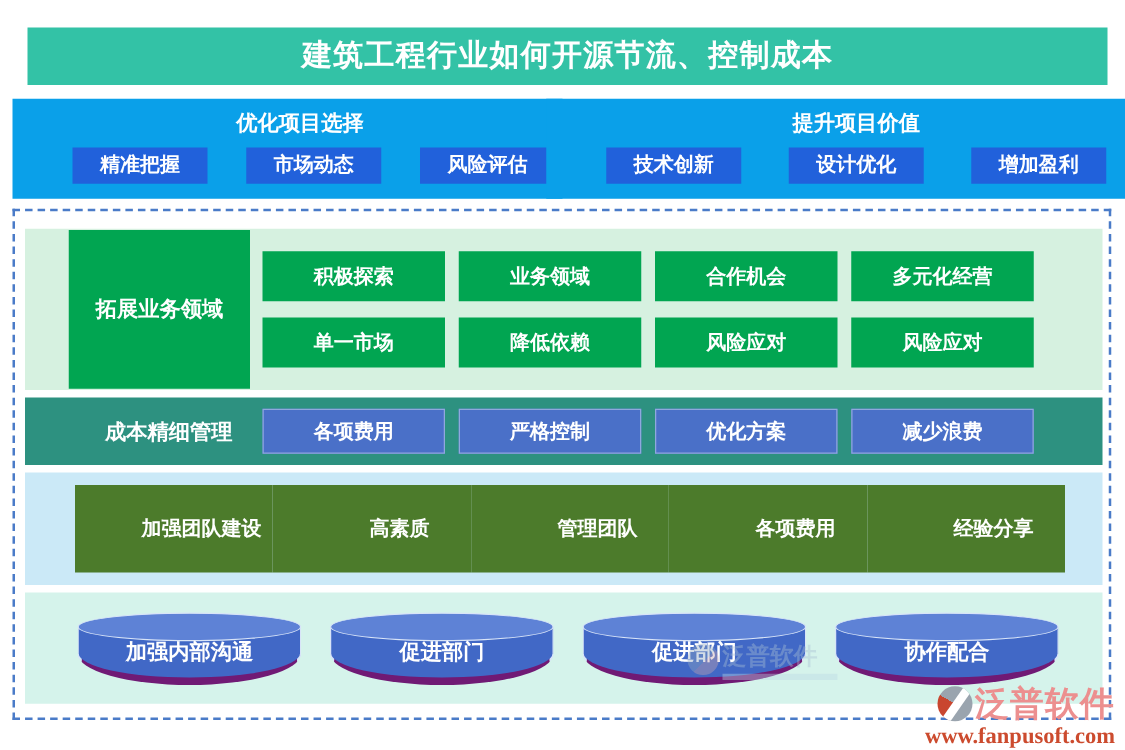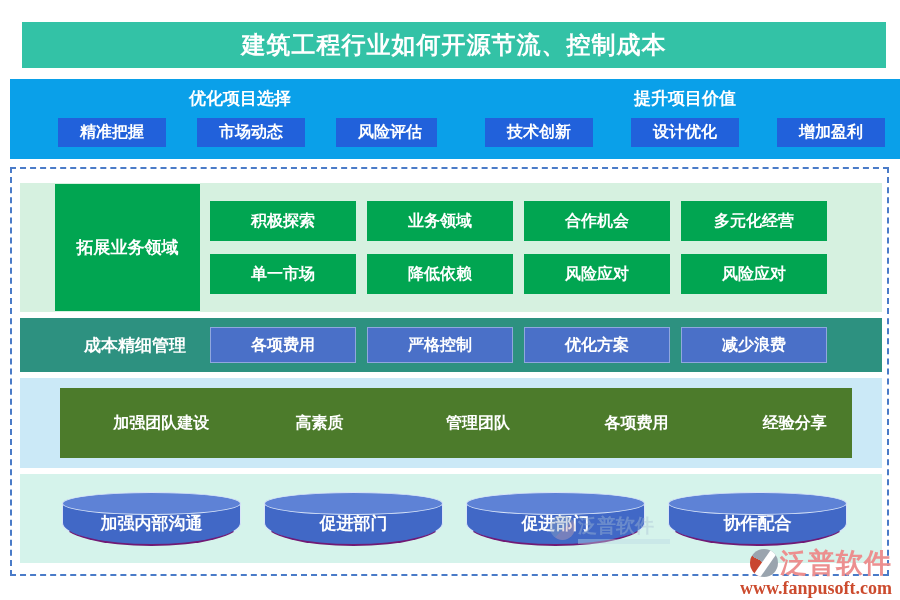--- a/index.html
+++ b/index.html
@@ -55,21 +55,21 @@
   }
   .tbtn{
     width:141px;height:70px;background:#4C7B2B;color:#fff;font-weight:bold;font-size:16px;
     display:flex;align-items:center;justify-content:center;padding-left:44px;
   }
   
   .row-comm{top:305px;height:89px;background:#D5F3EB;display:flex;align-items:center;gap:23px;padding-left:42px;}
   .cyl{
     position:relative;width:177px;height:40px;background:#4168C6;margin-top:12px;
     border-radius:0 0 50% 50% / 0 0 55% 55%;
-    border-left:1px solid #D8E4F8;border-right:1px solid #D8E4F8;border-bottom:2px solid #701a75;
+    border-left:1px solid #D8E4F8;border-right:1px solid #D8E4F8;border-bottom:6px solid #701a75;
   }
   .cyl::before{
     content:"";position:absolute;top:-12px;left:-1px;right:-1px;height:23px;
     background:#5E82D6;border:1px solid #D8E4F8;border-radius:50%;box-sizing:border-box;
   }
   .cyl-text{
     position:relative;z-index:2;height:100%;display:flex;align-items:center;justify-content:center;
     color:#fff;font-weight:bold;font-size:17px;
   }
   

